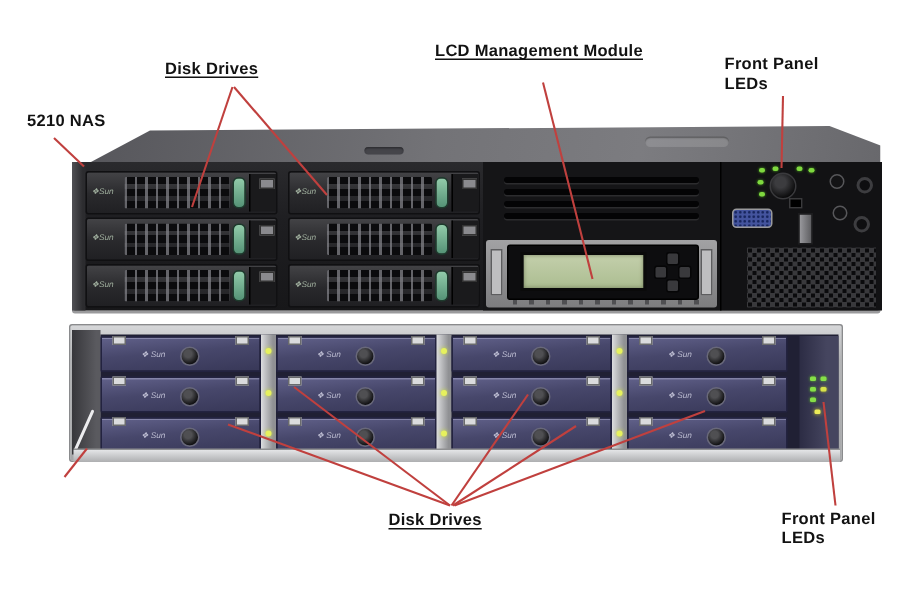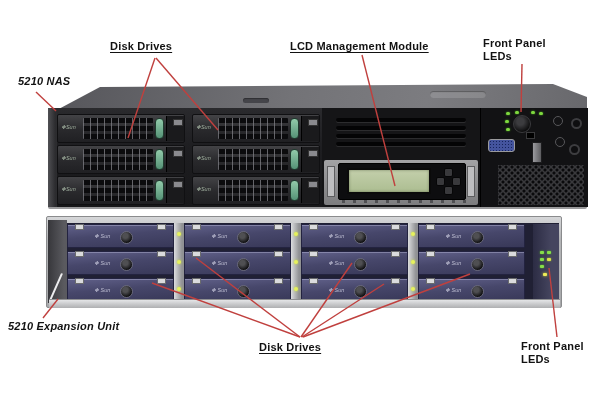--- a/index.html
+++ b/index.html
@@ -3,21 +3,21 @@
 <meta charset="utf-8">
 <style>
   html,body{margin:0;padding:0;background:#fff;}
   #canvas{position:relative;width:600px;height:400px;background:#ffffff;overflow:hidden;
           font-family:"Liberation Sans",sans-serif;}
 
   
   .lbl{position:absolute;font-size:11px;font-weight:bold;color:#121212;
        line-height:13px;letter-spacing:0.2px;z-index:7;}
   .lbl.u{text-decoration:underline;text-underline-offset:2px;}
-  .lbl.left{text-align:left;font-style:italic;}
+  .lbl.left{text-align:left;}
   #callout-svg{position:absolute;left:0;top:0;width:600px;height:400px;z-index:6;}
 
   
   .nas-top{position:absolute;left:48px;top:84px;width:540px;height:29px;
     background:linear-gradient(100deg,#55555a 0%,#737377 45%,#7c7c80 70%,#68686c 100%);
     clip-path:polygon(7px 27px,52px 3px,505px 0px,539px 13px,539px 29px,7px 29px);z-index:1;}
   .handle-slot{position:absolute;left:195px;top:14px;width:26px;height:5px;border-radius:3px;
     background:#45454a;box-shadow:inset 0 1px 1px #2e2e32;}
   .handle-recess{position:absolute;left:382px;top:7px;width:56px;height:7px;border-radius:4px;
     background:rgba(255,255,255,0.14);box-shadow:inset 0 1px 1px rgba(0,0,0,0.35);}
@@ -127,26 +127,25 @@
       <line x1="300" y1="337" x2="152" y2="283" stroke="#c0403e" stroke-width="1.4"></line>
       <line x1="300" y1="337" x2="196" y2="258" stroke="#c0403e" stroke-width="1.4"></line>
       <line x1="301" y1="337" x2="352" y2="263" stroke="#c0403e" stroke-width="1.4"></line>
       <line x1="302" y1="337" x2="384" y2="284" stroke="#c0403e" stroke-width="1.4"></line>
       <line x1="303" y1="337" x2="470" y2="274" stroke="#c0403e" stroke-width="1.4"></line>
       <line x1="557" y1="337" x2="549" y2="268" stroke="#c0403e" stroke-width="1.4"></line>
     </svg>
 
   <div class="lbl left" style="left:18px;top:75px;width:70px;">5210 NAS</div>
   <div class="lbl u" style="left:110px;top:40px;width:92px;">Disk Drives</div>
-  <div class="lbl u" style="left:290px;top:40px;width:150px;">LCD Management Module</div>
+  <div class="lbl u" style="left:290px;top:28px;width:150px;">LCD Management Module</div>
   <div class="lbl" style="left:483px;top:37px;width:80px;">
     <span class="u" style="display:block;">Front Panel</span>
     <span class="u" style="display:block;">LEDs</span>
   </div>
-  <div class="lbl left" style="left:8px;top:320px;width:130px;">5210 Expansion Unit</div>
   <div class="lbl u" style="left:259px;top:341px;width:92px;">Disk Drives</div>
   <div class="lbl" style="left:521px;top:340px;width:80px;">
     <span class="u" style="display:block;">Front Panel</span>
     <span class="u" style="display:block;">LEDs</span>
   </div>
 
   <div class="nas-top">
     <div class="handle-slot"></div>
     <div class="handle-recess"></div>
   </div>

